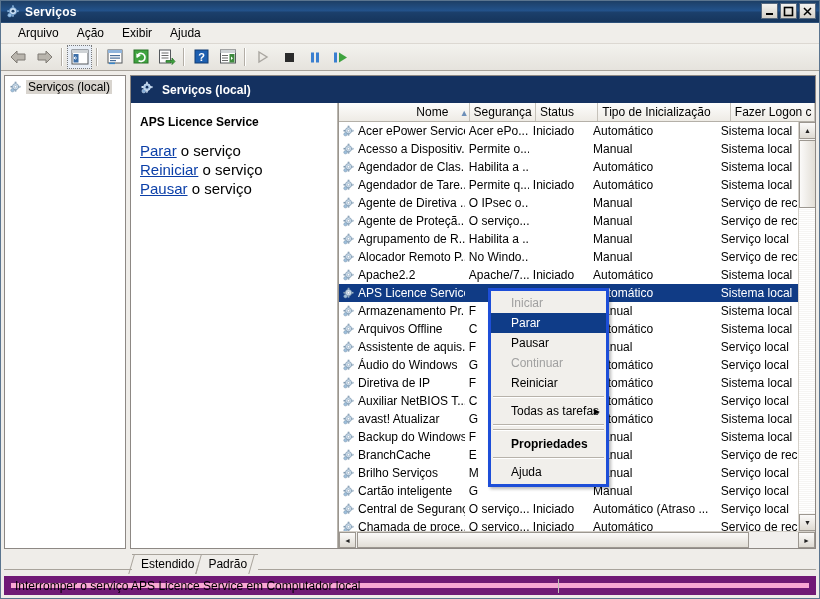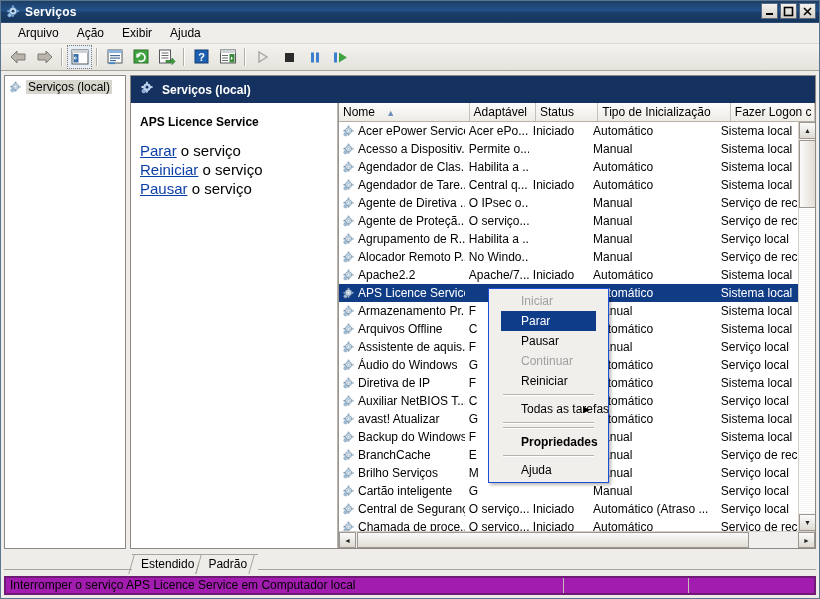--- a/index.html
+++ b/index.html
@@ -192,21 +192,21 @@
     height: 18px;
     align-items: center;
     font-size: 12px;
     white-space: nowrap;
   }
   .lv-row.sel { background: #103b85; color: #ffffff; }
   .lv-row .cell { overflow: hidden; white-space: nowrap; padding-left: 4px; }
   .lv-row .c-name { display: flex; align-items: center; gap: 3px; padding-left: 3px; }
 
   
-  .w-name  { width: 132px; }
+  .w-name  { width: 132px; text-align: right; }
   .w-desc  { width: 67px; }
   .w-stat  { width: 63px; }
   .w-tipo  { width: 134px; }
   .w-logon { width: 85px; }
 
   
   .vscroll {
     position: absolute; right: 0; top: 19px; bottom: 17px; width: 17px;
     background: #f1efed;
     border-left: 1px solid #d5d1ca;
@@ -250,23 +250,23 @@
     background: linear-gradient(to bottom, #fbfaf9, #e2ded6);
     border: 1px solid #9c9790;
   }
 
   
   .ctxmenu {
     position: absolute;
     left: 487px; top: 287px;
     width: 121px;
     background: #f1efeb;
-    border: 1px solid #1d4ed8;
+    border: 3px solid #1d4ed8;
     box-shadow: 2px 2px 3px rgba(0,0,0,0.28);
-    padding: 2px 12px;
+    padding: 2px 0;
     z-index: 50;
     font-size: 12px;
   }
   .ctx-item {
     height: 20px;
     display: flex; align-items: center;
     padding-left: 20px;
     color: #000;
     position: relative;
     white-space: nowrap;
@@ -315,23 +315,24 @@
   }
   .tab .slash-l { left: -1px; }
   .tab .slash-r { right: -1px; }
   .tab.active { background: #efede9; font-weight: normal; }
 
   
   .statusbar {
     position: absolute;
     left: 3px; right: 3px; bottom: 3px;
     height: 19px;
-    background: #a21caf;
-    border: 2px solid #701a75;
+    background: #f9a8d4;
+    border: 7px solid #701a75;
     display: flex;
+    align-items: center;
     font-size: 12px;
   }
   .statusbar .sb-main { flex: 1; padding-left: 4px; color:#000; border-right: 1px solid #c3bfb8; }
   .statusbar .sb-pane2 { width: 125px; border-right: 1px solid #c3bfb8; }
   .statusbar .sb-pane3 { width: 125px; }
 
   .ico-svc { width: 13px; height: 13px; flex: 0 0 13px; }
 </style>
 </head>
 <body>
@@ -520,21 +521,21 @@
           <a class="act-link" href="#"><u>Pausar</u><span class="act-rest"> o serviço</span></a>
         </div>
 
         <div class="listwrap">
 
           <div class="lv-head">
             <div class="th w-name">
               <span>Nome</span>
               <span class="sortarrow">▲</span>
             </div>
-            <div class="th w-desc">Adaptável</div>
+            <div class="th w-desc">Segurança</div>
             <div class="th w-stat">Status</div>
             <div class="th w-tipo">Tipo de Inicialização</div>
             <div class="th w-logon">Fazer Logon c</div>
           </div>
 
           <div class="lv-rows" id="rows-host">
               <div class="lv-row">
                 <div class="cell c-name w-name">
                   <span class="ico-svc"><svg width="13" height="13" viewBox="0 0 16 16">
                       <circle cx="8" cy="7" r="3.8" fill="#cfe0ef" stroke="#7a94ab" stroke-width="0.9"></circle>
@@ -602,21 +603,21 @@
                       <g fill="#cfe0ef" stroke="#7a94ab" stroke-width="0.6">
                         <rect x="7.3" y="1.2" width="1.5" height="2"></rect>
                         <rect x="7.3" y="10.8" width="1.5" height="2"></rect>
                         <rect x="2.2" y="6.3" width="2" height="1.5"></rect>
                         <rect x="11.8" y="6.3" width="2" height="1.5"></rect>
                       </g>
                       <circle cx="4.3" cy="11.4" r="2.1" fill="#9fc0dd" stroke="#7a94ab" stroke-width="0.6"></circle>
                     </svg></span>
                   <span>Agendador de Tare...</span>
                 </div>
-                <div class="cell w-desc">Central q...</div>
+                <div class="cell w-desc">Permite q...</div>
                 <div class="cell w-stat">Iniciado</div>
                 <div class="cell w-tipo">Automático</div>
                 <div class="cell w-logon">Sistema local</div>
               </div>
               <div class="lv-row">
                 <div class="cell c-name w-name">
                   <span class="ico-svc"><svg width="13" height="13" viewBox="0 0 16 16">
                       <circle cx="8" cy="7" r="3.8" fill="#cfe0ef" stroke="#7a94ab" stroke-width="0.9"></circle>
                       <circle cx="8" cy="7" r="1.5" fill="#ffffff" stroke="#7a94ab" stroke-width="0.6"></circle>
                       <g fill="#cfe0ef" stroke="#7a94ab" stroke-width="0.6">

